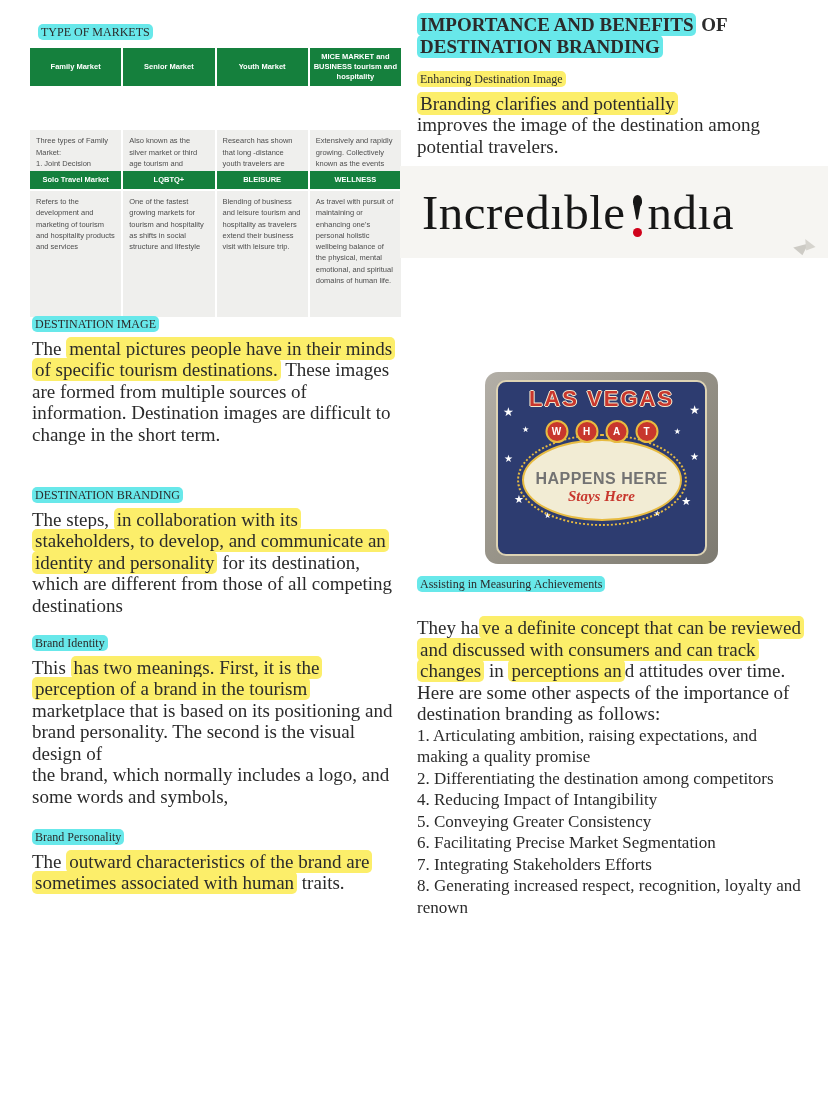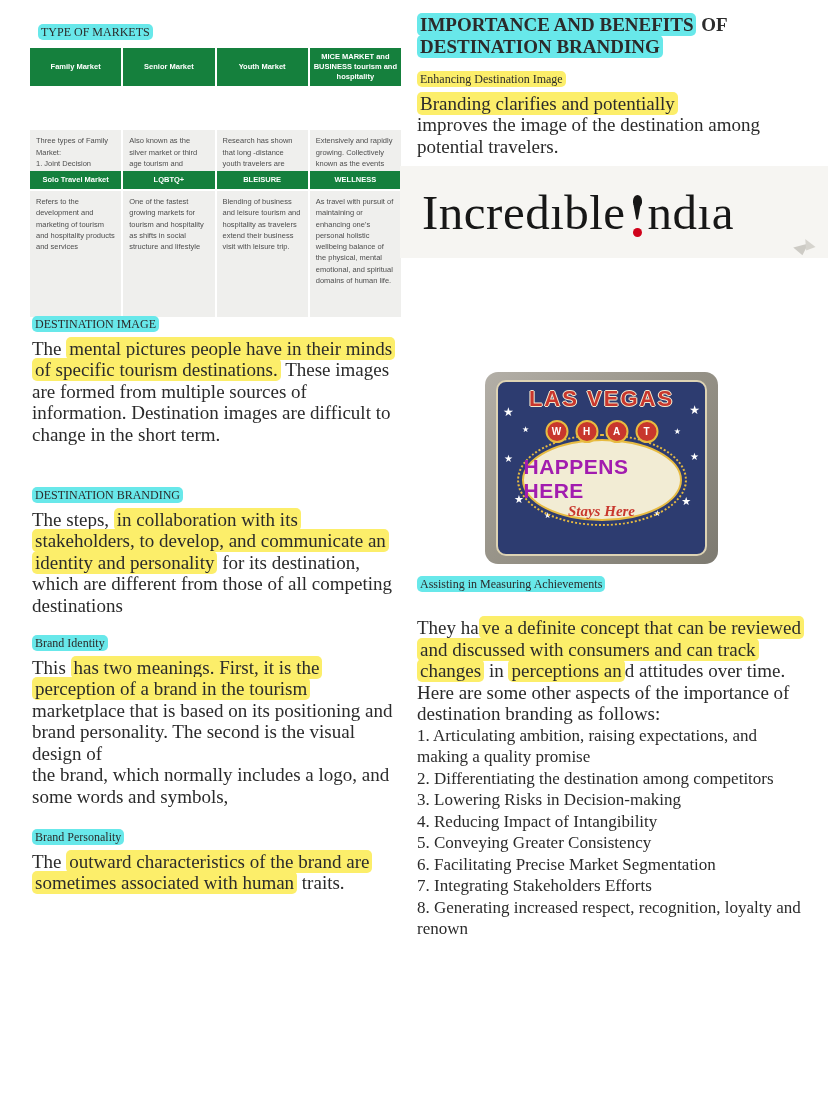--- a/index.html
+++ b/index.html
@@ -56,22 +56,22 @@
   .vegas-star.s6{right:6px;top:70px;font-size:10px;}
   .vegas-star.s7{left:16px;top:112px;font-size:11px;}
   .vegas-star.s8{right:14px;top:114px;font-size:11px;}
   .vegas-star.s9{left:46px;top:130px;font-size:8px;}
   .vegas-star.s10{right:44px;top:128px;font-size:8px;}
   .vegas-oval-outer{position:absolute;left:50%;top:52px;transform:translateX(-50%);
                     width:170px;height:92px;border:2px dotted #e7bb41;border-radius:50%;
                     padding:3px;box-sizing:border-box;}
   .vegas-oval{width:100%;height:100%;background:#f2ecd4;border:2px solid #e7bb41;border-radius:50%;
               box-sizing:border-box;display:flex;flex-direction:column;align-items:center;justify-content:center;}
-  .vegas-line1{font-family:"Liberation Sans", sans-serif;font-weight:bold;font-size:21px;
-               color:#a21caf;margin-top:14px;letter-spacing:.5px;}
+  .vegas-line1{font-family:"Liberation Sans", sans-serif;font-weight:bold;font-size:16px;
+               color:#737373;margin-top:14px;letter-spacing:.5px;}
   .vegas-line2{font-style:italic;font-weight:bold;font-size:15px;color:#c8372d;}
   .vegas-circles{position:absolute;top:38px;left:50%;transform:translateX(-50%);display:flex;gap:7px;z-index:3;}
   .vegas-circle{width:19px;height:19px;border-radius:50%;background:#c8372d;border:2px solid #e7bb41;
                 color:#ffffff;font-family:"Liberation Sans", sans-serif;font-weight:bold;font-size:10px;
                 display:flex;align-items:center;justify-content:center;box-sizing:content-box;}
   .list-line{font-size:17px;line-height:21.5px;}
 </style>
 </head>
 <body>
 
@@ -185,21 +185,20 @@
   </div>
 
   <div class="abs sec-heading" style="left:417px;top:574px;">
     <span class="hl-cyan">Assisting in Measuring Achievements</span>
   </div>
 
   <div class="abs" style="left:417px;top:617px;width:392px;">
     <div class="para"><span>They ha</span><span class="hl-yellow">ve a definite concept that can be reviewed and discussed with consumers and can track changes</span><span> in </span><span class="hl-yellow">perceptions an</span><span>d attitudes over time.</span><br><span>Here are some other aspects of the importance of destination branding as follows:</span></div>
     <div class="list-line">1. Articulating ambition, raising expectations, and making a quality promise</div>
     <div class="list-line">2. Differentiating the destination among competitors</div>
-    <div class="list-line">3. Lowering Risks in Decision-making</div>
     <div class="list-line">4. Reducing Impact of Intangibility</div>
     <div class="list-line">5. Conveying Greater Consistency</div>
     <div class="list-line">6. Facilitating Precise Market Segmentation</div>
     <div class="list-line">7. Integrating Stakeholders Efforts</div>
     <div class="list-line">8. Generating increased respect, recognition, loyalty and renown</div>
   </div>
 
 </div>
 
 </body></html>

